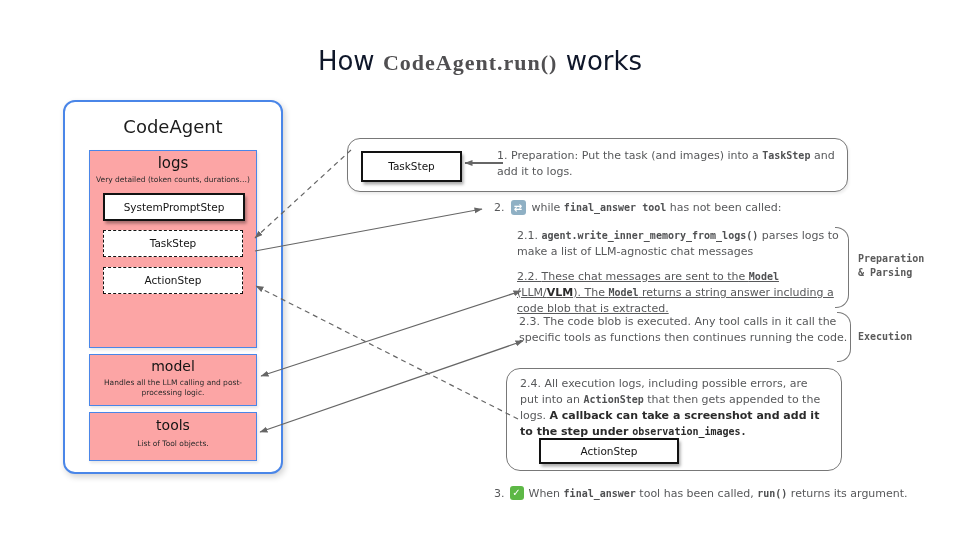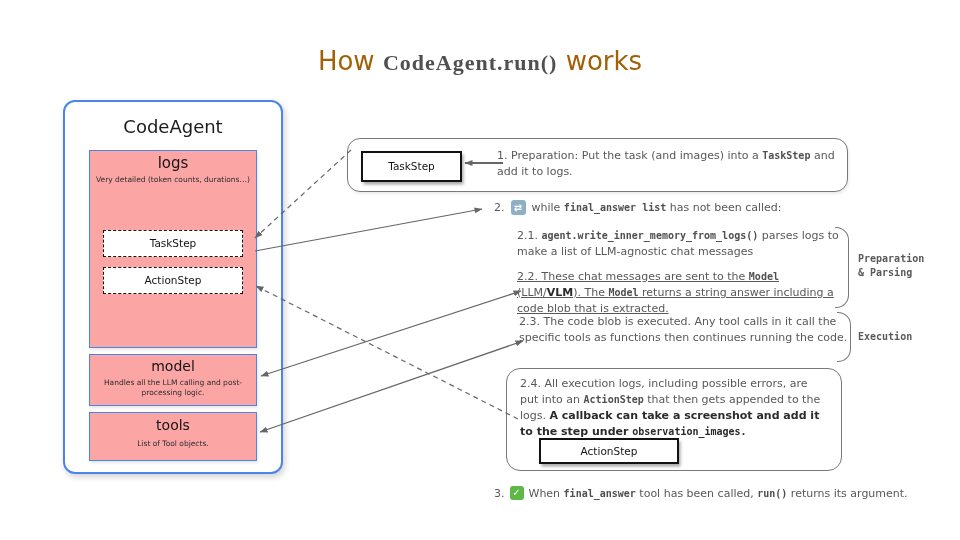--- a/index.html
+++ b/index.html
@@ -1,21 +1,21 @@
 <!DOCTYPE html>
 <html><head>
 <meta charset="utf-8">
 <style>
   html,body{margin:0;padding:0;background:#fff;}
   #stage{position:relative;width:960px;height:540px;background:#fff;overflow:hidden;
          font-family:"DejaVu Sans","Liberation Sans",sans-serif;color:#57585a;}
   .abs{position:absolute;}
   
   #titlebar{left:0;right:0;top:46px;text-align:center;white-space:nowrap;}
-  .title-t{font-size:26px;color:#a16207;}
+  .title-t{font-size:26px;color:#0f172a;}
   .title-code{font-family:Liberation Serif, serif;font-weight:700;
               font-size:22px;color:#504f51;letter-spacing:1px;}
   
   #agent-panel{left:63px;top:100px;width:216px;height:370px;border:2px solid #4a86e8;
                border-radius:12px;background:#fff;box-shadow:2px 3px 6px rgba(0,0,0,.18);}
   #agent-title{left:0;right:0;top:14px;text-align:center;font-size:18px;color:#1c1c1c;}
   .blue-box{border:1.5px solid #4a86e8;background:#fca5a5;box-shadow:1px 2px 3px rgba(0,0,0,.10);}
   #logs-box{left:24px;top:48px;width:166px;height:196px;}
   .box-title{left:0;right:0;text-align:center;color:#141414;}
   #logs-title{top:3px;font-size:15px;}
@@ -76,20 +76,21 @@
   <div class="abs" id="titlebar">
     <span class="title-t">How </span><span class="title-code">CodeAgent.run()</span><span class="title-t"> works</span>
   </div>
 
   <div class="abs" id="agent-panel">
     <div class="abs" id="agent-title">CodeAgent</div>
 
     <div class="abs blue-box" id="logs-box">
       <div class="abs box-title" id="logs-title">logs</div>
       <div class="abs" id="logs-subtitle">Very detailed (token counts, durations…)</div>
+      <div class="abs log-step solid-step" id="log-step-0">SystemPromptStep</div>
       <div class="abs log-step dashed-step" id="log-step-1">TaskStep</div>
       <div class="abs log-step dashed-step" id="log-step-2">ActionStep</div>
     </div>
 
     <div class="abs blue-box" id="model-box">
       <div class="abs box-title" id="model-title">model</div>
       <div class="abs sub" id="model-sub">Handles all the LLM calling and post-processing logic.</div>
     </div>
 
     <div class="abs blue-box" id="tools-box">
@@ -101,21 +102,21 @@
   <div class="abs round-box" id="step1-box">
     <div class="abs mini-box" id="step1-taskstep">TaskStep</div>
     <div class="abs flow-text" id="step1-text">
       <span>1.  </span><span>Preparation: Put the task (and images) into a </span><span class="code">TaskStep</span><span> and add it to logs.</span>
     </div>
   </div>
 
   <div class="abs numline" id="step2-line">
     <span>2.</span>
     <span class="sq-icon" id="repeat-icon">⇄</span>
-    <span><span>while </span><span class="code">final_answer list</span><span> has not been called:</span></span>
+    <span><span>while </span><span class="code">final_answer tool</span><span> has not been called:</span></span>
   </div>
 
   <div class="abs flow-text" id="block21">
     <p><span>2.1. </span><span class="code">agent.write_inner_memory_from_logs()</span><span> parses logs to make a list of LLM-agnostic chat messages</span></p>
     <p><span>2.2. </span><span>These chat messages are sent to the </span><span class="code">Model</span><span> (LLM/</span><span class="b">VLM</span><span>). The </span><span class="code">Model</span><span>  returns a string answer including a code blob that is extracted.</span></p>
   </div>
 
   <div class="abs flow-text" id="block23">
     <p>2.3. The code blob is executed. Any tool calls in it call the specific tools as functions then continues running the code.</p>
   </div>

